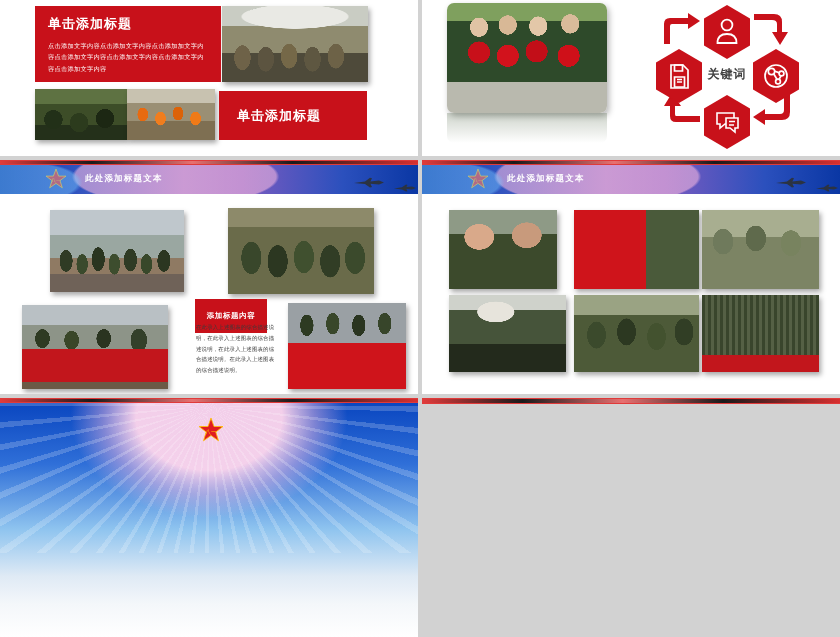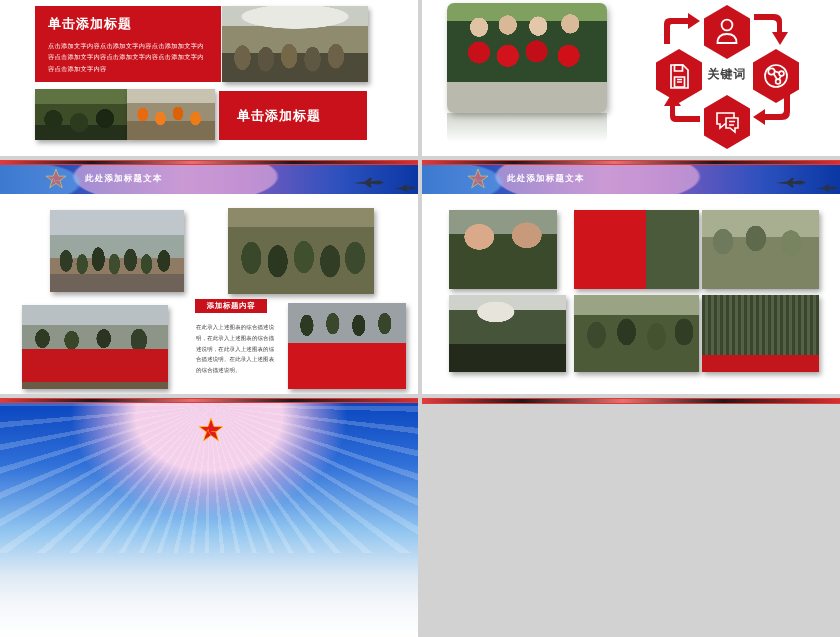--- a/index.html
+++ b/index.html
@@ -208,21 +208,21 @@
   }
   .hdr .jet { position: absolute; right: 34px; top: 9px; width: 30px; height: 11px; }
   .hdr .jet2 { position: absolute; right: 2px; top: 13px; width: 22px; height: 8px; }
   .hdr::after {
     content:""; position: absolute; left: 0; top: 0; width: 30%; height: 100%;
     background: radial-gradient(ellipse 80% 120% at 18% 60%, rgba(120,200,255,.45) 0 55%, transparent 60%);
   }
 
   
   .ml-cap-title {
-    position: absolute; left: 195px; top: 299px; width: 72px; height: 14px;
+    position: absolute; left: 195px; top: 299px; width: 72px; height: 34px;
     background: #c8111a; color: #fff; font-size: 7.5px; font-weight: 700;
     display: flex; align-items: center; justify-content: center; letter-spacing: .6px;
   }
   .ml-cap-body {
     position: absolute; left: 196px; top: 322px; width: 80px;
     font-size: 5.4px; line-height: 2.0; color: #3a3a3a; letter-spacing: .2px;
   }
 
   
   .bl-sky {

